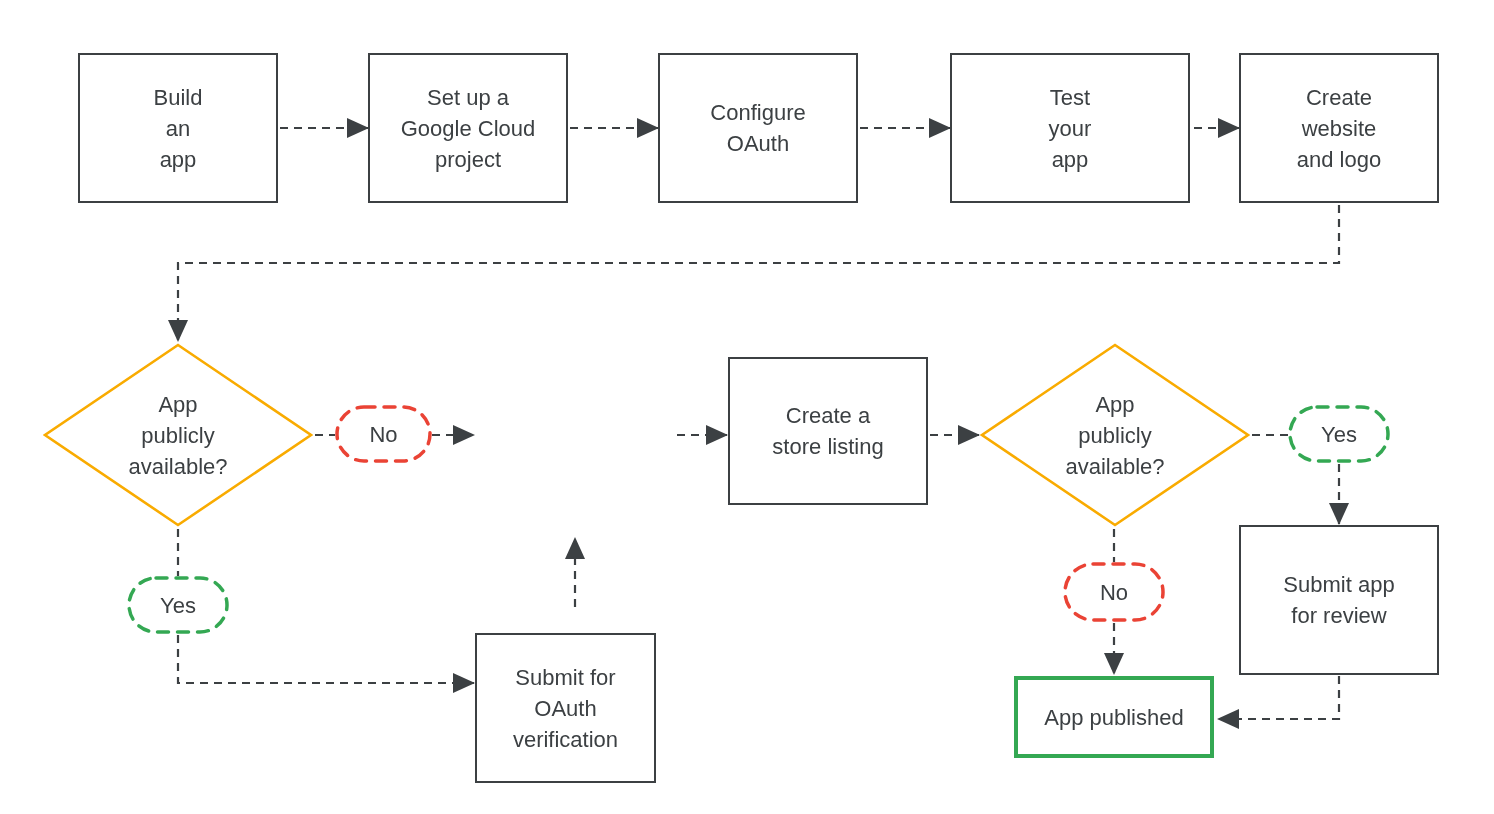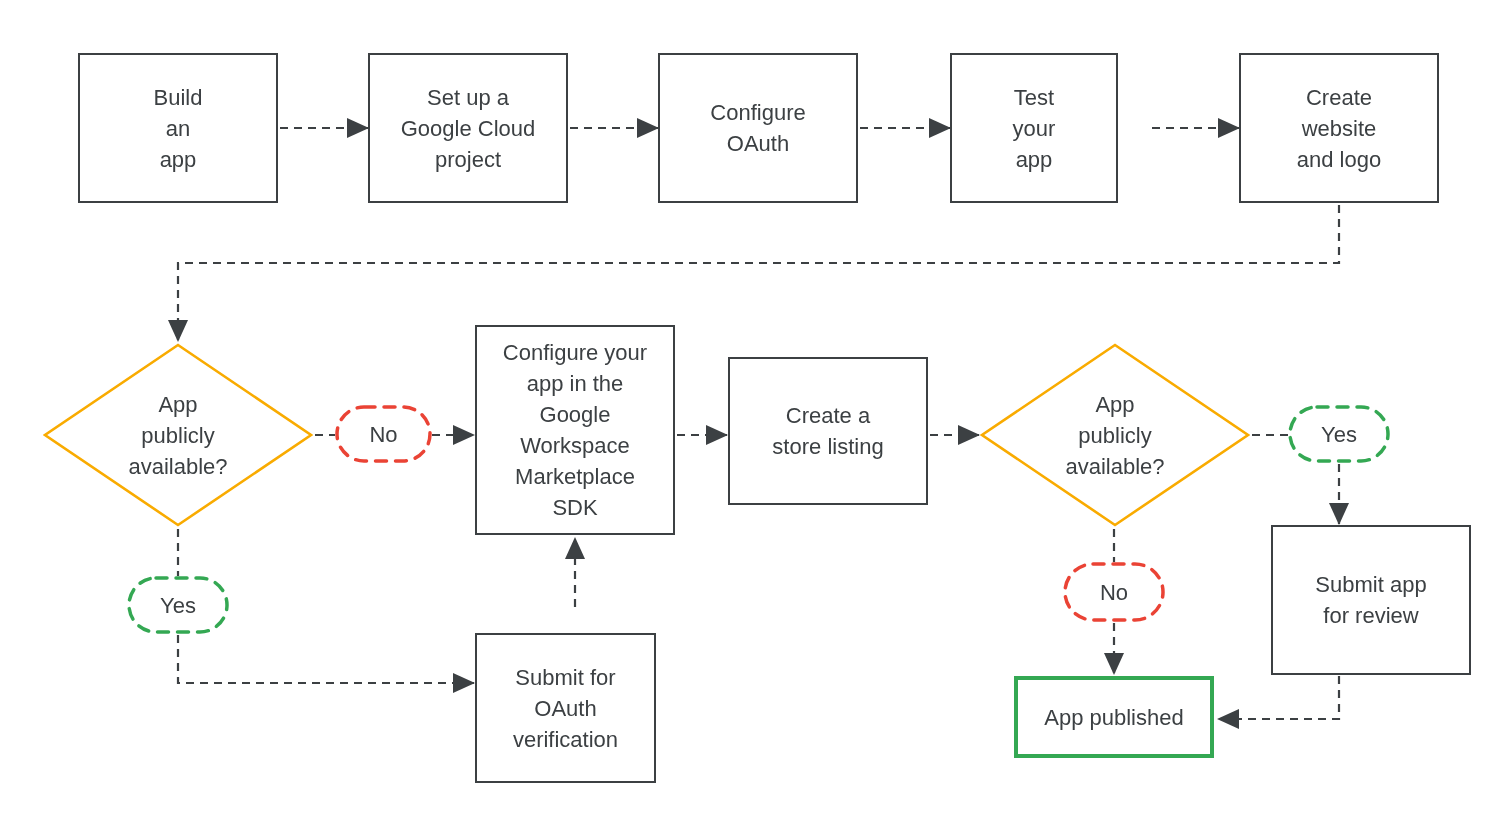--- a/index.html
+++ b/index.html
@@ -60,29 +60,29 @@
     stroke-dasharray:11 9;
     stroke-linecap:round;
   }
   .oval-node.oval-no rect{stroke:var(--c-no,#ea4335);}
   .oval-node.oval-yes rect{stroke:var(--c-yes,#34a853);}
 
   
   .n-build      {left:78px;  top:53px;  width:200px;height:150px;}
   .n-cloud      {left:368px; top:53px;  width:200px;height:150px;}
   .n-oauth      {left:658px; top:53px;  width:200px;height:150px;}
-  .n-test       {left:950px; top:53px;  width:168px;height:150px;}
+  .n-test       {left:950px; top:53px;  width:240px;height:150px;}
   .n-website    {left:1239px;top:53px;  width:200px;height:150px;}
   .n-decision1  {left:43px;  top:343px; width:270px;height:184px;}
   .n-no1        {left:335px; top:405px; width:97px; height:58px;}
   .n-sdk        {left:475px; top:325px; width:200px;height:210px;}
   .n-store      {left:728px; top:357px; width:200px;height:148px;align-items:center;}
   .n-decision2  {left:980px; top:343px; width:270px;height:184px;}
   .n-yes2       {left:1288px;top:405px; width:102px;height:58px;}
-  .n-review     {left:1239px;top:525px; width:200px;height:150px;margin-left:32px;}
+  .n-review     {left:1239px;top:525px; width:200px;height:150px;}
   .n-yes1       {left:127px; top:576px; width:102px;height:58px;}
   .n-oauthverif {left:475px; top:633px; width:181px;height:150px;}
   .n-no2        {left:1063px;top:562px; width:102px;height:60px;}
   .n-published  {left:1014px;top:676px; width:200px;height:82px;}
 </style>
 </head>
 <body>
 
 <div class="canvas">
 
@@ -149,28 +149,20 @@
 available?</div>
   </div>
 
   <div class="node oval-node oval-no n-no1">
     <svg class="shape" viewBox="0 0 97 58" preserveAspectRatio="none">
       <rect x="2" y="2" width="93" height="54" rx="27" ry="27"></rect>
     </svg>
     <div class="label">No</div>
   </div>
 
-  <div class="node rect-node n-sdk">
-    <div class="label">Configure your
-app in the
-Google
-Workspace
-Marketplace
-SDK</div>
-  </div>
 
   <div class="node rect-node n-store">
     <div class="label">Create a
 store listing</div>
   </div>
 
   <div class="node diamond-node n-decision2">
     <svg class="shape" viewBox="0 0 270 184" preserveAspectRatio="none">
       <polygon points="135,2 268,92 135,182 2,92"></polygon>
     </svg>

